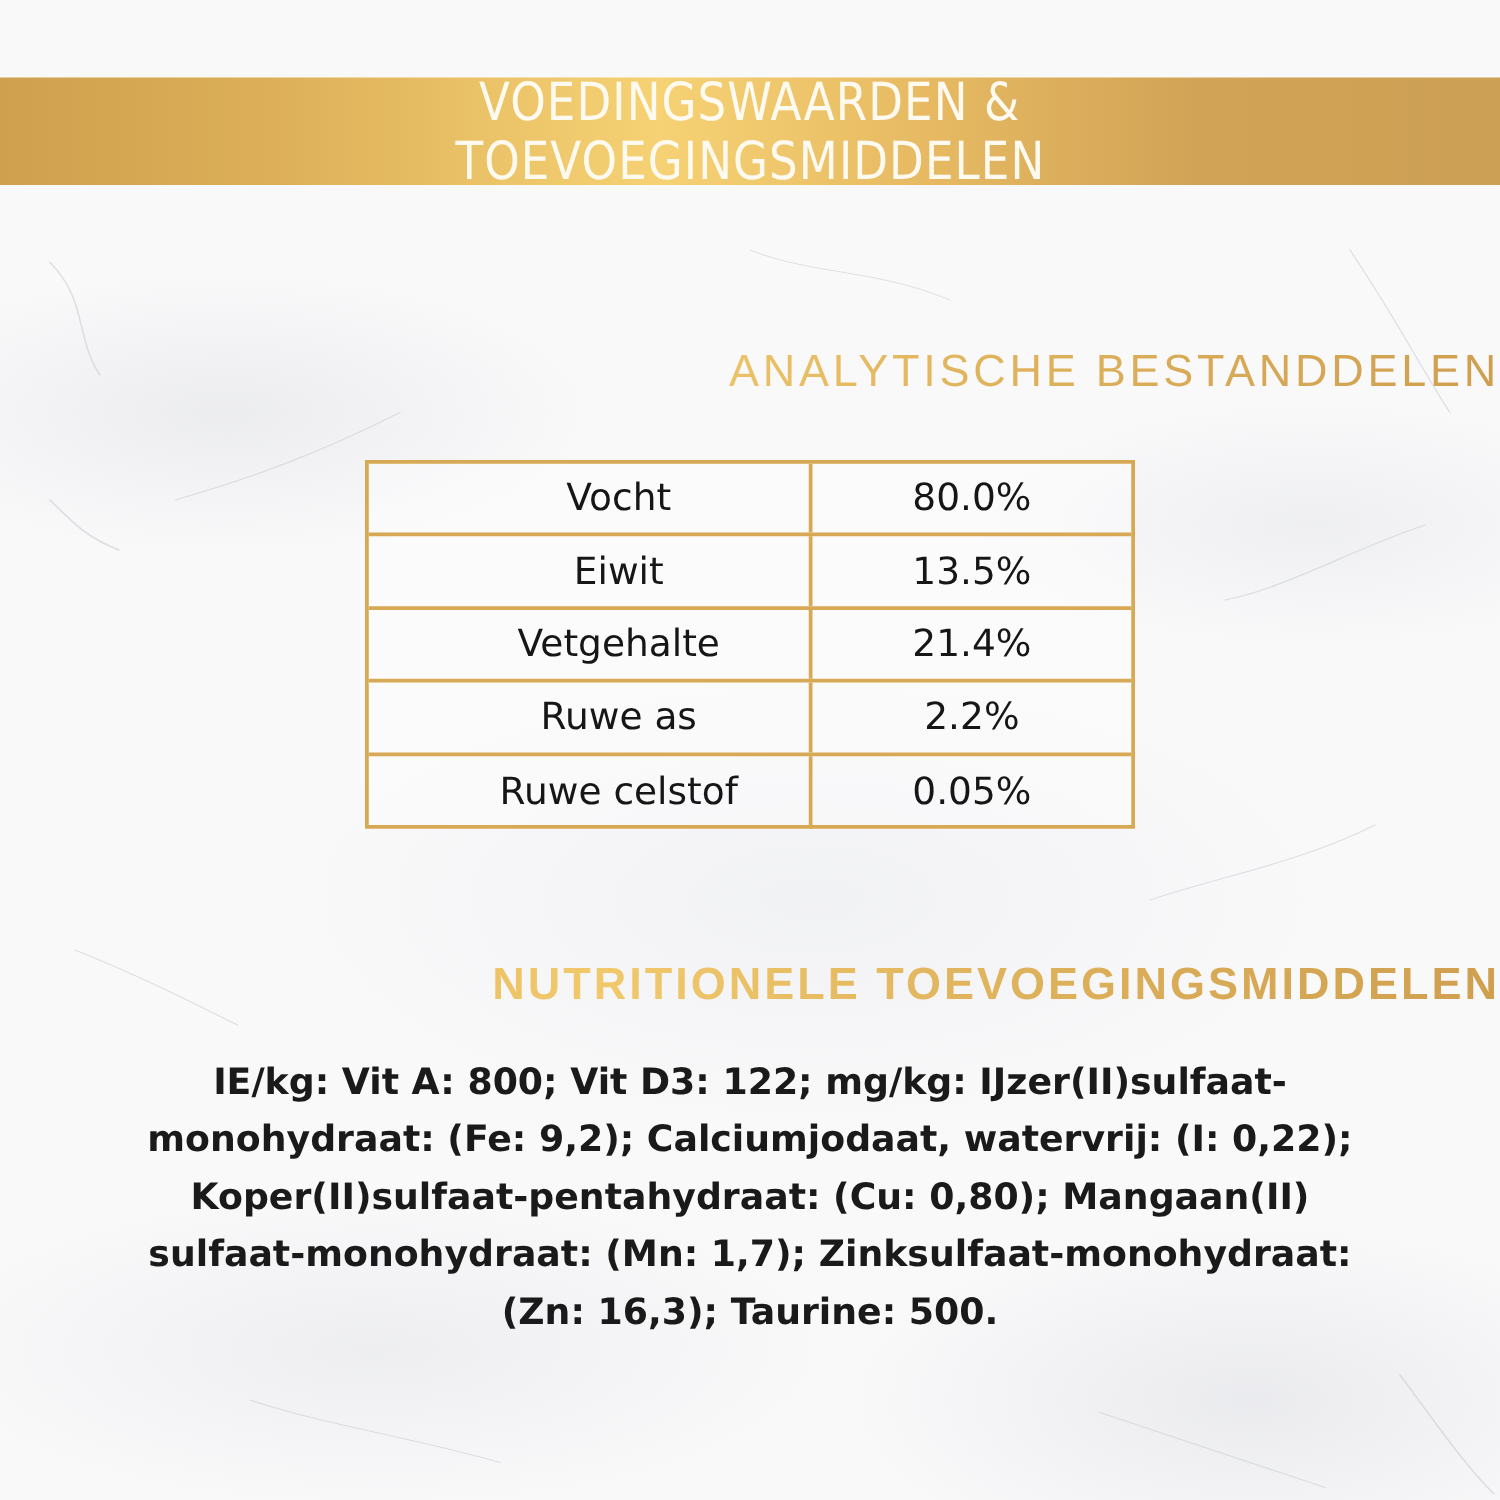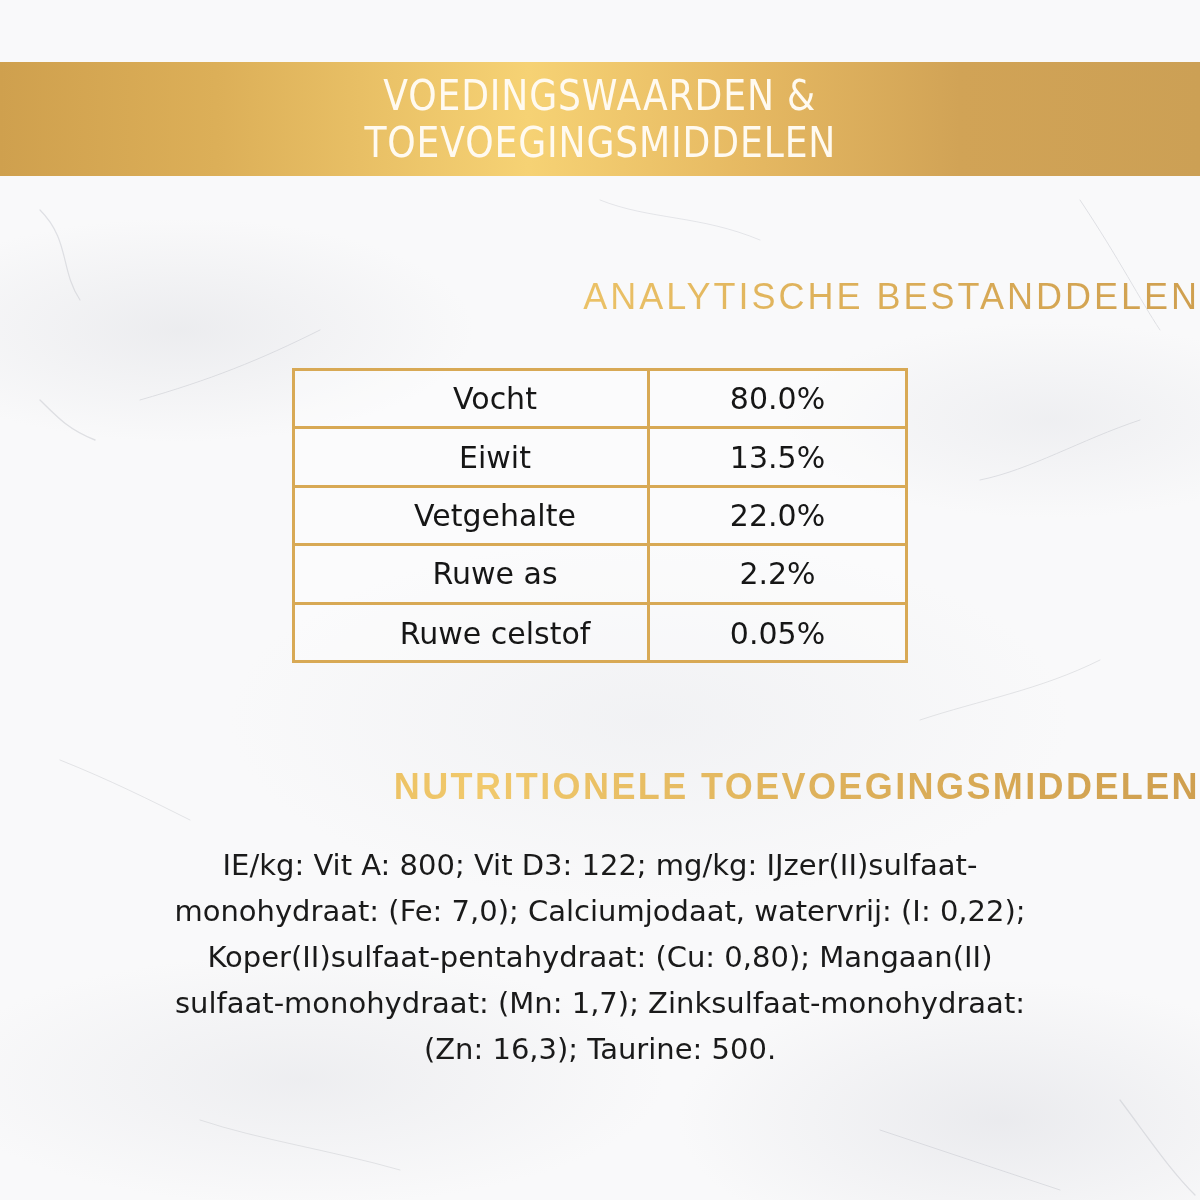--- a/index.html
+++ b/index.html
@@ -23,21 +23,21 @@
     .veins {
       position: absolute;
       inset: 0;
       pointer-events: none;
     }
     .banner {
       position: absolute;
       left: 0;
       top: 62px;
       width: 1200px;
-      height: 114px;
+      height: 86px;
       background: linear-gradient(90deg, #cfa04e 0%, #dcaf58 18%, #f6d274 44%, #e6b962 62%, #d1a356 80%, #cca055 100%);
       display: flex;
       flex-direction: column;
       align-items: center;
       justify-content: center;
     }
     .banner-line {
       color: #fffaf0;
       font-family: "DejaVu Sans", sans-serif;
       font-size: 42px;
@@ -100,21 +100,21 @@
       position: absolute;
       left: 60px;
       top: 842px;
       width: 1080px;
       text-align: center;
       font-family: "DejaVu Sans", sans-serif;
       font-size: 29px;
       line-height: 46px;
       color: #1a1a1a;
     }
-    .additives-text div { white-space: nowrap; }
+    .additives-text div { white-space: nowrap; font-weight: bold; }
   </style>
 </head>
 <body>
 
 <svg class="veins" width="1200" height="1200" viewBox="0 0 1200 1200">
   <g fill="none" stroke="#c9cbd1" stroke-linecap="round" opacity="0.55">
     <path d="M40 210 C 70 240, 60 270, 80 300" stroke-width="1.2"></path>
     <path d="M140 400 C 210 380, 260 360, 320 330" stroke-width="1"></path>
     <path d="M40 400 C 60 420, 70 430, 95 440" stroke-width="1.4"></path>
     <path d="M1080 200 C 1120 260, 1140 300, 1160 330" stroke-width="1"></path>
@@ -139,33 +139,33 @@
   <div class="row">
     <div class="cell label">Vocht</div>
     <div class="cell value">80.0%</div>
   </div>
   <div class="row">
     <div class="cell label">Eiwit</div>
     <div class="cell value">13.5%</div>
   </div>
   <div class="row">
     <div class="cell label">Vetgehalte</div>
-    <div class="cell value">22.0%</div>
+    <div class="cell value">21.4%</div>
   </div>
   <div class="row">
     <div class="cell label">Ruwe as</div>
     <div class="cell value">2.2%</div>
   </div>
   <div class="row">
     <div class="cell label">Ruwe celstof</div>
     <div class="cell value">0.05%</div>
   </div>
 </div>
 
 <div class="section-heading heading-additives">NUTRITIONELE TOEVOEGINGSMIDDELEN</div>
 
 <div class="additives-text">
   <div>IE/kg: Vit A: 800; Vit D3: 122; mg/kg: IJzer(II)sulfaat-</div>
-  <div>monohydraat: (Fe: 7,0); Calciumjodaat, watervrij: (I: 0,22);</div>
+  <div>monohydraat: (Fe: 9,2); Calciumjodaat, watervrij: (I: 0,22);</div>
   <div>Koper(II)sulfaat-pentahydraat: (Cu: 0,80); Mangaan(II)</div>
   <div>sulfaat-monohydraat: (Mn: 1,7); Zinksulfaat-monohydraat:</div>
   <div>(Zn: 16,3); Taurine: 500.</div>
 </div>
 
 </body></html>

